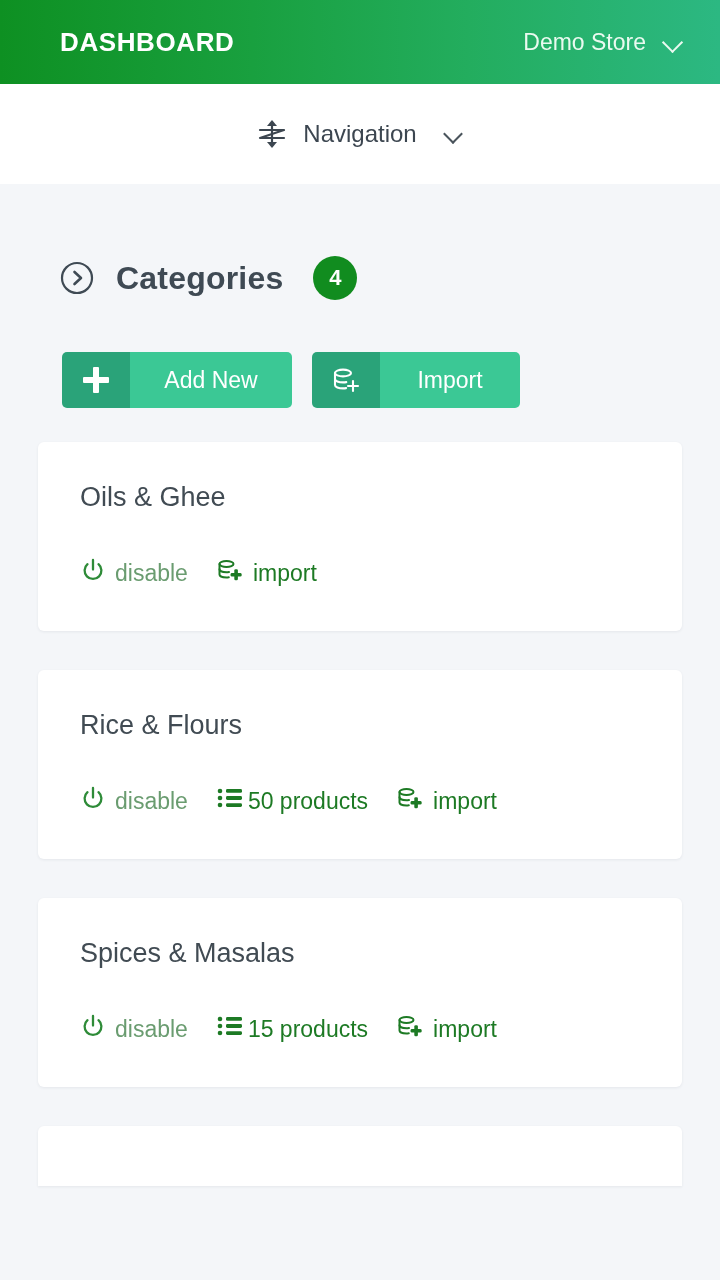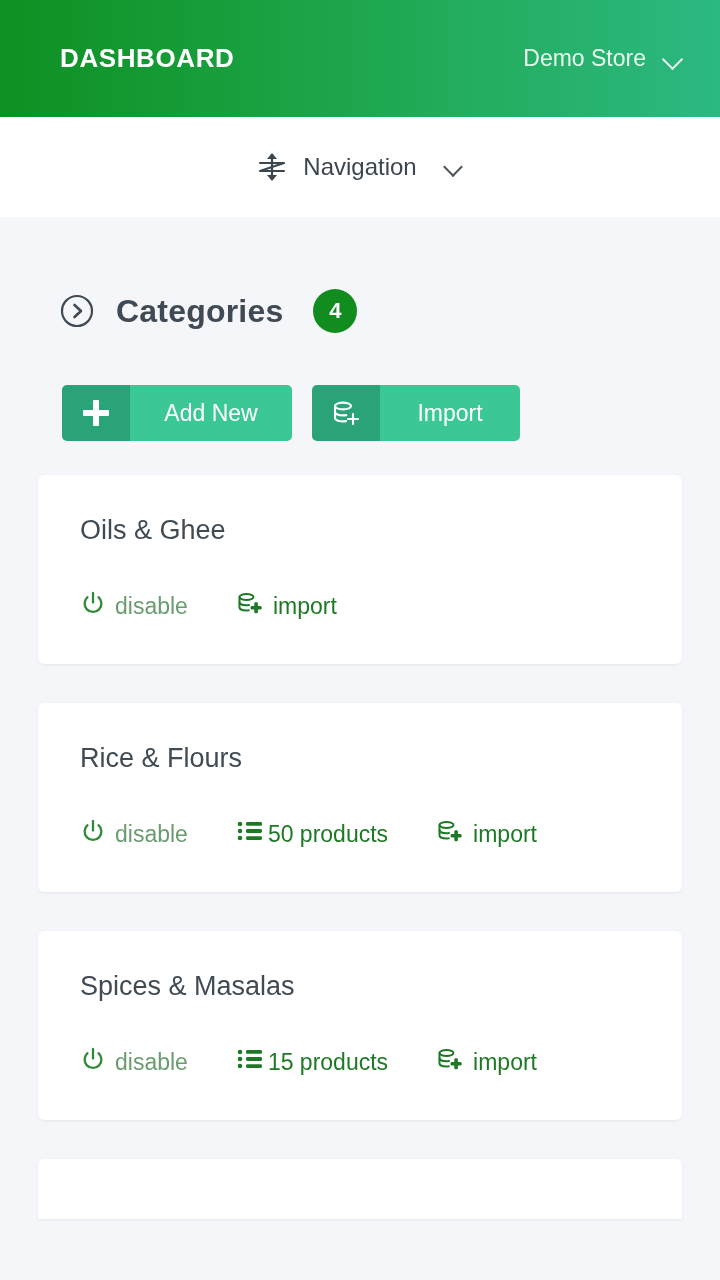--- a/index.html
+++ b/index.html
@@ -7,21 +7,21 @@
     width: 720px;
     height: 1280px;
     background: #f4f6f9;
     font-family: "Liberation Sans", sans-serif;
     overflow: hidden;
   }
 
   
   .topbar {
     position: relative;
-    height: 117px;
+    height: 84px;
     background: linear-gradient(90deg, #0e9022 0%, #19a03f 35%, #23ad5e 65%, #2cb882 100%);
     display: flex;
     align-items: center;
     justify-content: space-between;
     padding: 0 38px 0 60px;
   }
   .brand {
     color: #ffffff;
     font-size: 26px;
     font-weight: bold;
@@ -167,21 +167,21 @@
     margin-bottom: 39px;
   }
   .card-title {
     font-size: 27px;
     color: #414b53;
     margin-bottom: 44px;
   }
   .card-actions {
     display: flex;
     align-items: center;
-    gap: 48px;
+    gap: 28px;
   }
   .c-act {
     display: flex;
     align-items: center;
     gap: 9px;
     font-size: 23px;
     cursor: pointer;
   }
   .c-act.disable { color: #6a9c70; }
   .c-act.products { color: #1d7a24; gap: 4px; }

